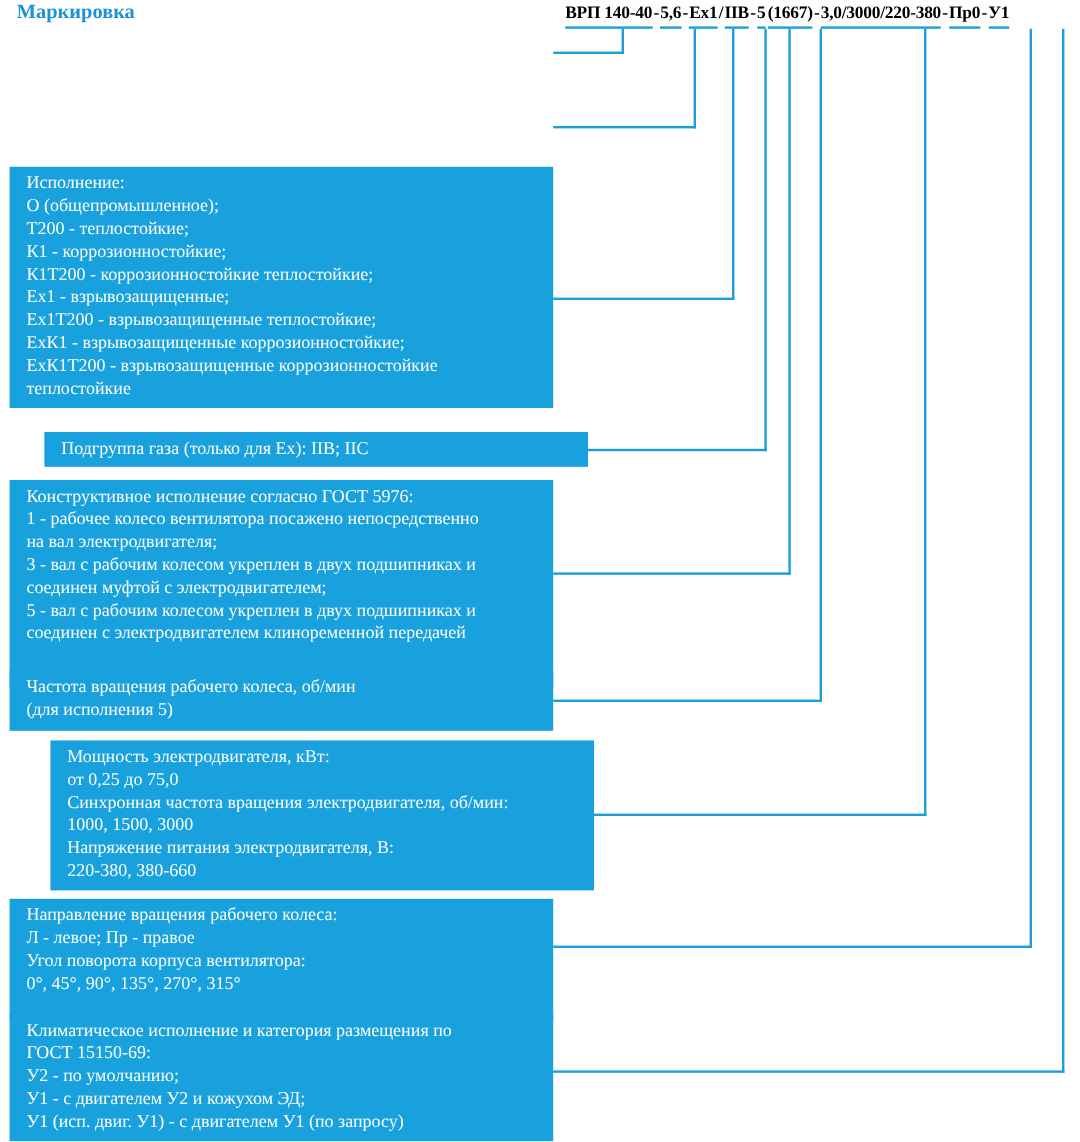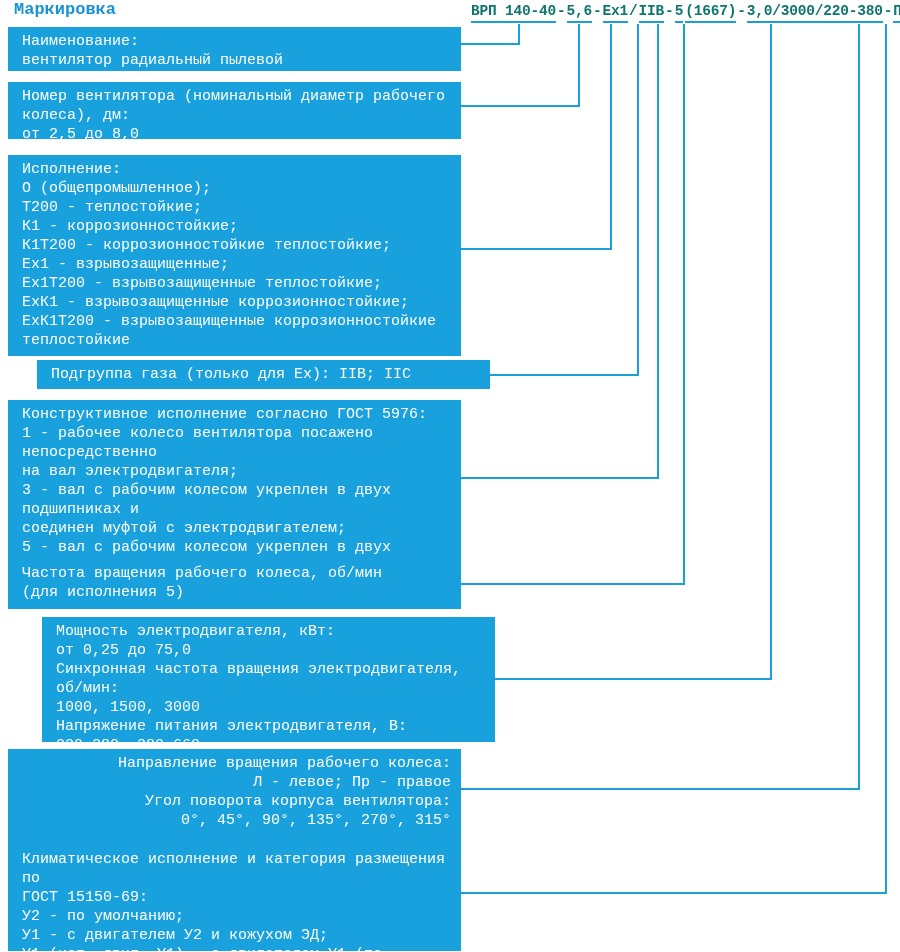--- a/index.html
+++ b/index.html
@@ -1,48 +1,48 @@
 <!DOCTYPE html>
 <html><head>
 <meta charset="utf-8">
 <style>
   html,body{margin:0;padding:0;background:#ffffff;}
   .canvas{
     position:relative;
     width:900px;height:952px;
     background:#ffffff;
-    font-family:Liberation Mono, monospace;
+    font-family:Liberation Serif, serif;
     overflow:hidden;
   }
   .title{
     position:absolute;left:14px;top:0px;
     font-size:17px;font-weight:bold;color:#1a93d4;
   }
   .code{
     position:absolute;left:470px;top:3px;
-    font-size:14.5px;font-weight:bold;color:#0f766e;
+    font-size:14.5px;font-weight:bold;color:#000000;
     white-space:nowrap;letter-spacing:-0.2px;
   }
   .seg{display:inline-block;padding-bottom:2px;}
   .seg.u{border-bottom:2px solid #1a9fd9;margin:0 1px;}
   .box{
     position:absolute;left:8px;width:453px;
     background:#18a1dd;color:#ffffff;
     font-size:15px;line-height:19px;
     padding:5px 10px 0 14px;box-sizing:border-box;
     white-space:pre-line;
   }
   .b1{top:27px;height:44px;}
   .b2{top:82px;height:57px;}
-  .b3{top:155px;height:201px;}
+  .b3{top:139px;height:201px;}
   .b4{top:360px;height:29px;margin-left:29px;}
   .b5{top:400px;height:173px;}
   .b6{top:559px;height:50px;}
   .b7{top:617px;height:125px;margin-left:34px;}
-  .b8{top:749px;height:101px;text-align:right;}
+  .b8{top:749px;height:101px;}
   .b9{top:845px;height:106px;}
   .conn{
     position:absolute;
     border-right:2px solid #1a9fd9;
     border-bottom:2px solid #1a9fd9;
   }
   .c1{left:461px;top:24px;width:57px;height:19px;}
   .c2{left:461px;top:24px;width:117px;height:81px;}
   .c3{left:461px;top:24px;width:149px;height:224px;}
   .c4{left:461px;top:24px;width:176px;height:350px;}
@@ -64,25 +64,20 @@
   <div class="conn c1"></div>
   <div class="conn c2"></div>
   <div class="conn c3"></div>
   <div class="conn c4"></div>
   <div class="conn c5"></div>
   <div class="conn c6"></div>
   <div class="conn c7"></div>
   <div class="conn c8"></div>
   <div class="conn c9"></div>
 
-  <div class="box b1">Наименование:
-вентилятор радиальный пылевой</div>
-  <div class="box b2">Номер вентилятора (номинальный диаметр рабочего
-колеса), дм:
-от 2,5 до 8,0</div>
   <div class="box b3">Исполнение:
 О (общепромышленное);
 Т200 - теплостойкие;
 К1 - коррозионностойкие;
 К1Т200 - коррозионностойкие теплостойкие;
 Ex1 - взрывозащищенные;
 Ex1T200 - взрывозащищенные теплостойкие;
 ExК1 - взрывозащищенные коррозионностойкие;
 ExК1Т200 - взрывозащищенные коррозионностойкие
 теплостойкие</div>

